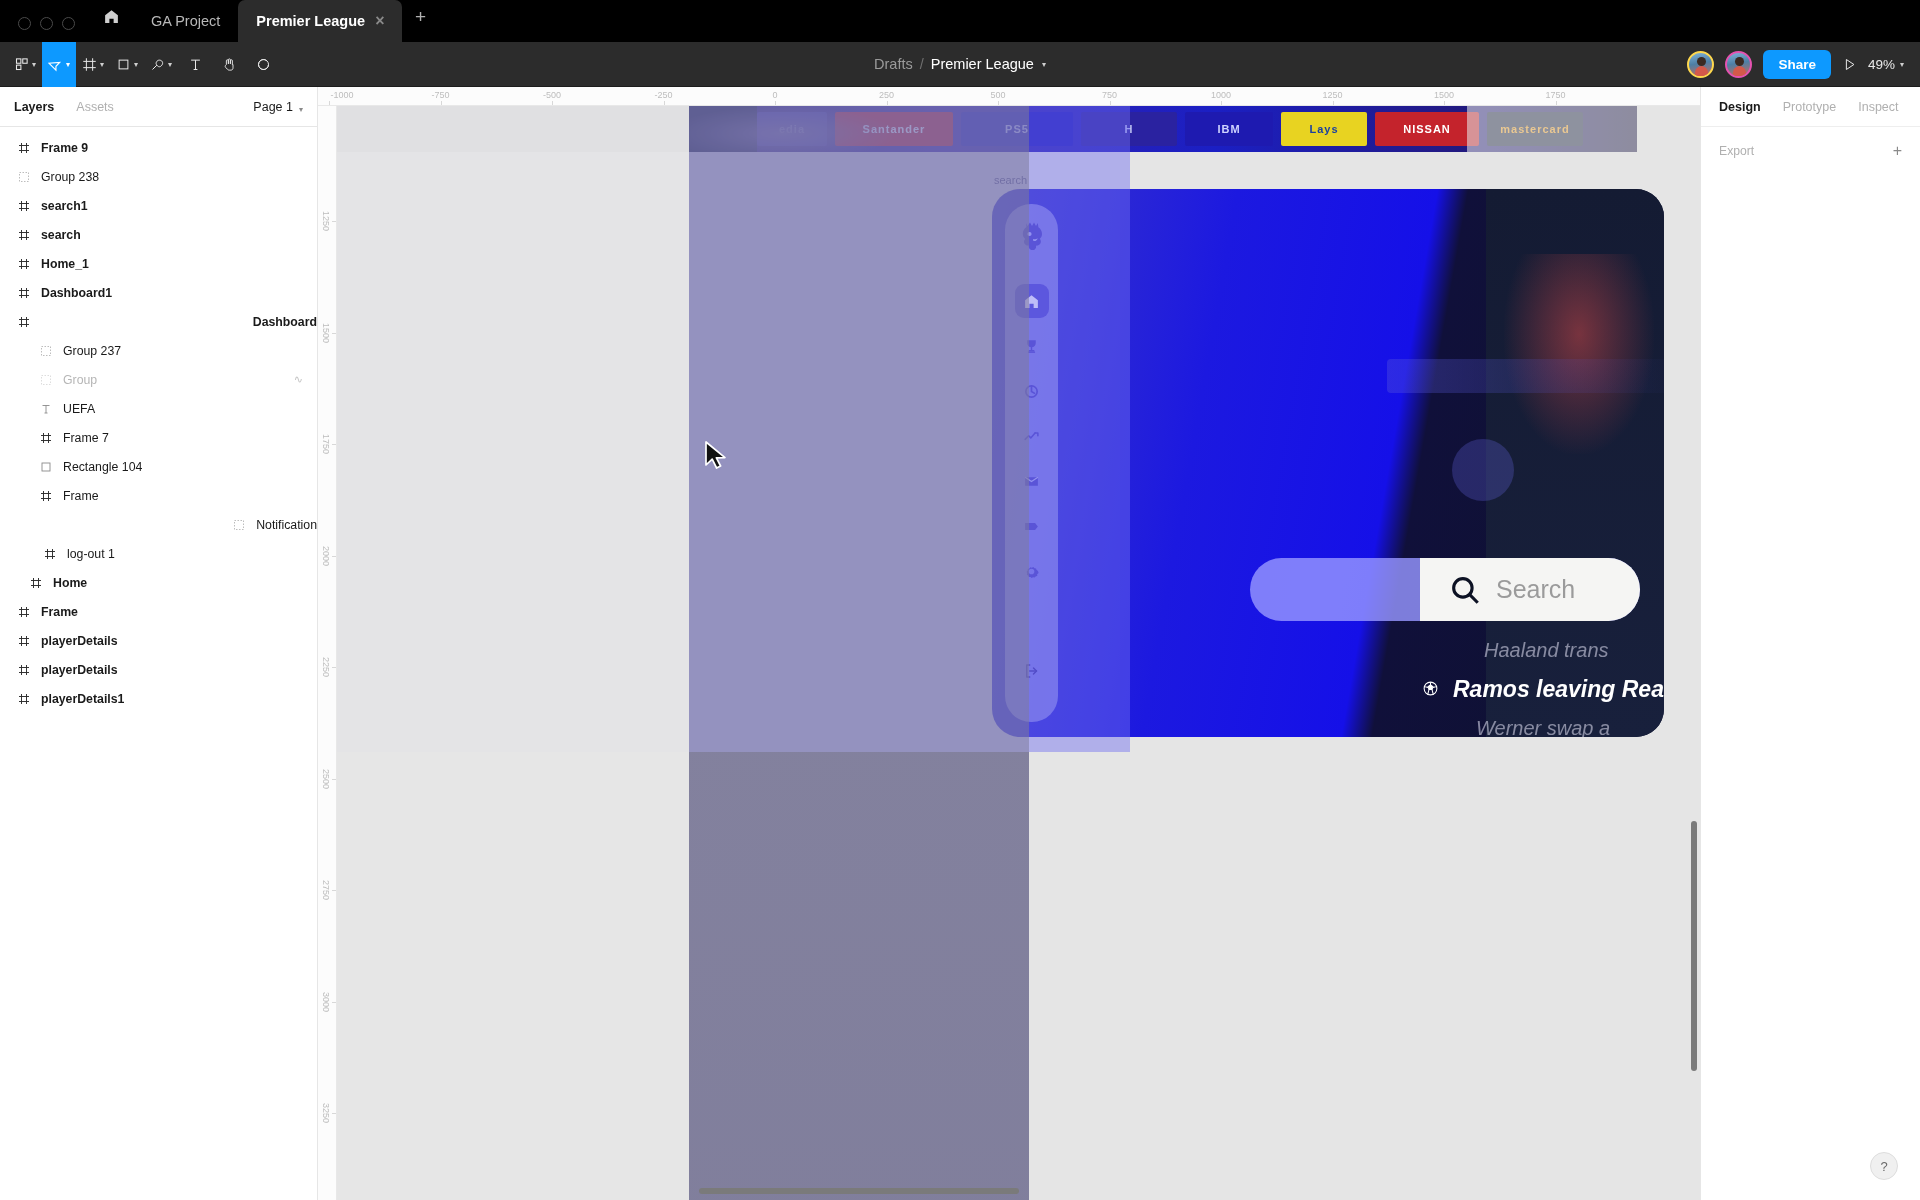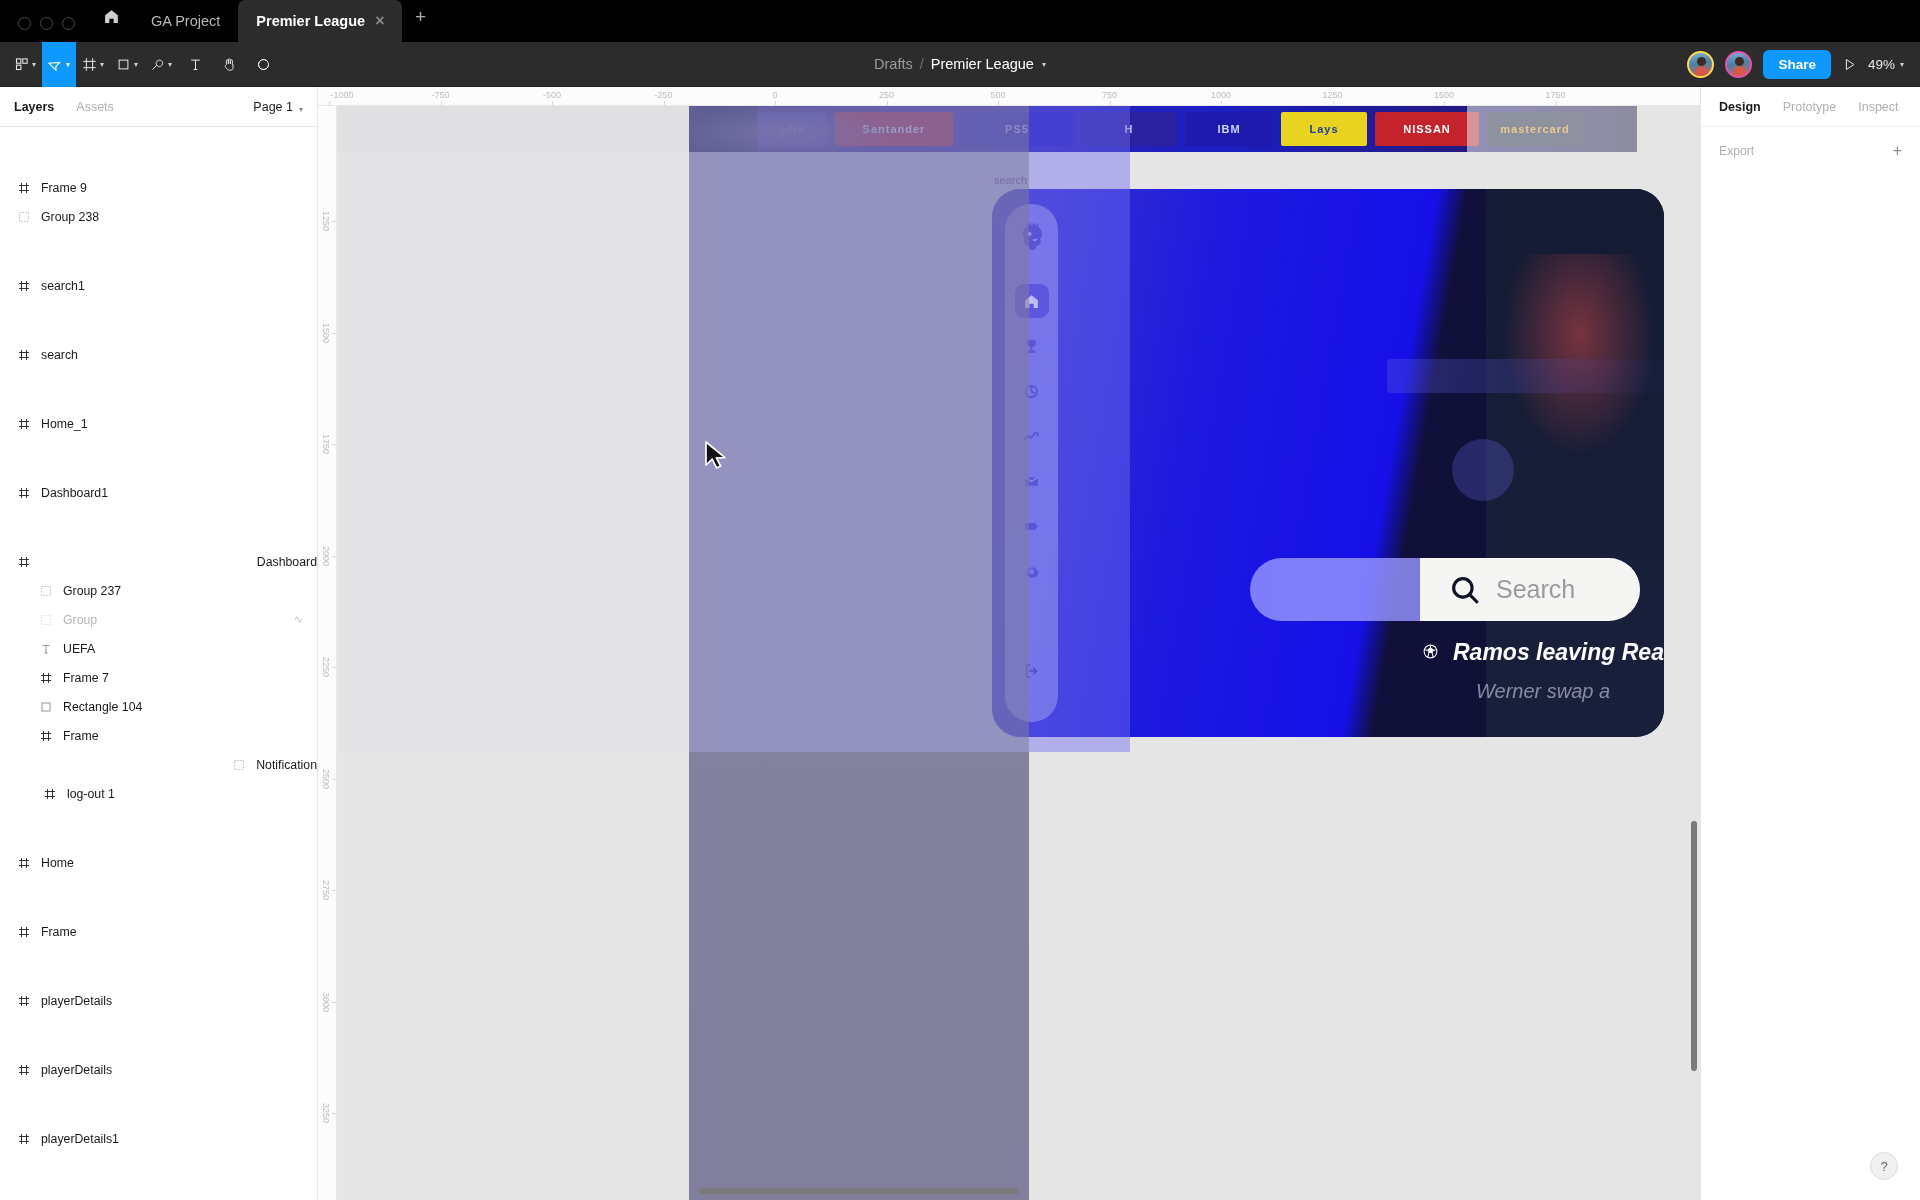--- a/index.html
+++ b/index.html
@@ -105,21 +105,21 @@
     gap: 5px; cursor: pointer;
   }
   .lp-page .caret { color: #8a8a8a; }
 
   .layers { padding-top: 6px; }
   .layer {
     height: 29px; display: flex; align-items: center; gap: 10px;
     font-size: 12.3px; color: #1a1a1a; cursor: pointer; position: relative;
   }
   .layer.dim { color: #b6b6b6; }
-  .layer.bold { font-weight: normal; margin-top: 40px; }
+  .layer.bold { font-weight: bold; }
   .layer .ico { width: 15px; display: flex; justify-content: center; flex: none; }
   .layer .squiggle {
     margin-left: auto; margin-right: 14px; color: #c6c6c6; font-size: 11px;
   }
 
   
   .ruler-h {
     position: absolute; top: 87px; left: 318px; width: 1382px; height: 19px;
     background: #fcfcfc; border-bottom: 1px solid #e8e8e8;
   }
@@ -522,21 +522,21 @@
         <span>Notification</span>
       </div>
       <div class="layer" style="padding-left: 42px;">
         <span class="ico">
           <svg width="12" height="12" viewBox="0 0 24 24" fill="none" stroke="#2a2a2a" stroke-width="1.9">
             <path d="M7 2v20M17 2v20M2 7h20M2 17h20"></path>
           </svg>
         </span>
         <span>log-out 1</span>
       </div>
-      <div class="layer bold" style="padding-left: 16px;">
+      <div class="layer bold" style="padding-left: 28px;">
         <span class="ico">
           <svg width="12" height="12" viewBox="0 0 24 24" fill="none" stroke="#2a2a2a" stroke-width="1.9">
             <path d="M7 2v20M17 2v20M2 7h20M2 17h20"></path>
           </svg>
         </span>
         <span>Home</span>
       </div>
       <div class="layer bold" style="padding-left: 16px;">
         <span class="ico">
           <svg width="12" height="12" viewBox="0 0 24 24" fill="none" stroke="#2a2a2a" stroke-width="1.9">
@@ -704,20 +704,23 @@
       <div class="whitepart">
         <svg width="34" height="34" viewBox="0 0 24 24" fill="none" stroke="#0d1224" stroke-width="2.2">
           <circle cx="10.5" cy="10.5" r="6.5"></circle>
             <path d="M15.5 15.5 21 21"></path>
         </svg>
         <span class="search-ph">Search</span>
       </div>
     </div>
 
     <div class="news" id="news-list">
+        <div class="news-item n0">
+          <span>Haaland trans</span>
+        </div>
         <div class="news-item n1">
           <span><svg width="17" height="17" viewBox="0 0 24 24" fill="none" stroke="#ffffff" stroke-width="1.5">
               <circle cx="12" cy="12" r="9"></circle>
               <path d="M12 7l3.5 2.5-1.3 4h-4.4l-1.3-4z" fill="#ffffff"></path>
               <path d="M12 3v4M4.5 9.5l4 1M19.5 9.5l-4 1M8 21l1.8-7.5M16 21l-1.8-7.5"></path>
             </svg></span>
           <span>Ramos leaving Rea</span>
         </div>
         <div class="news-item n2">
           <span>Werner swap a</span>

